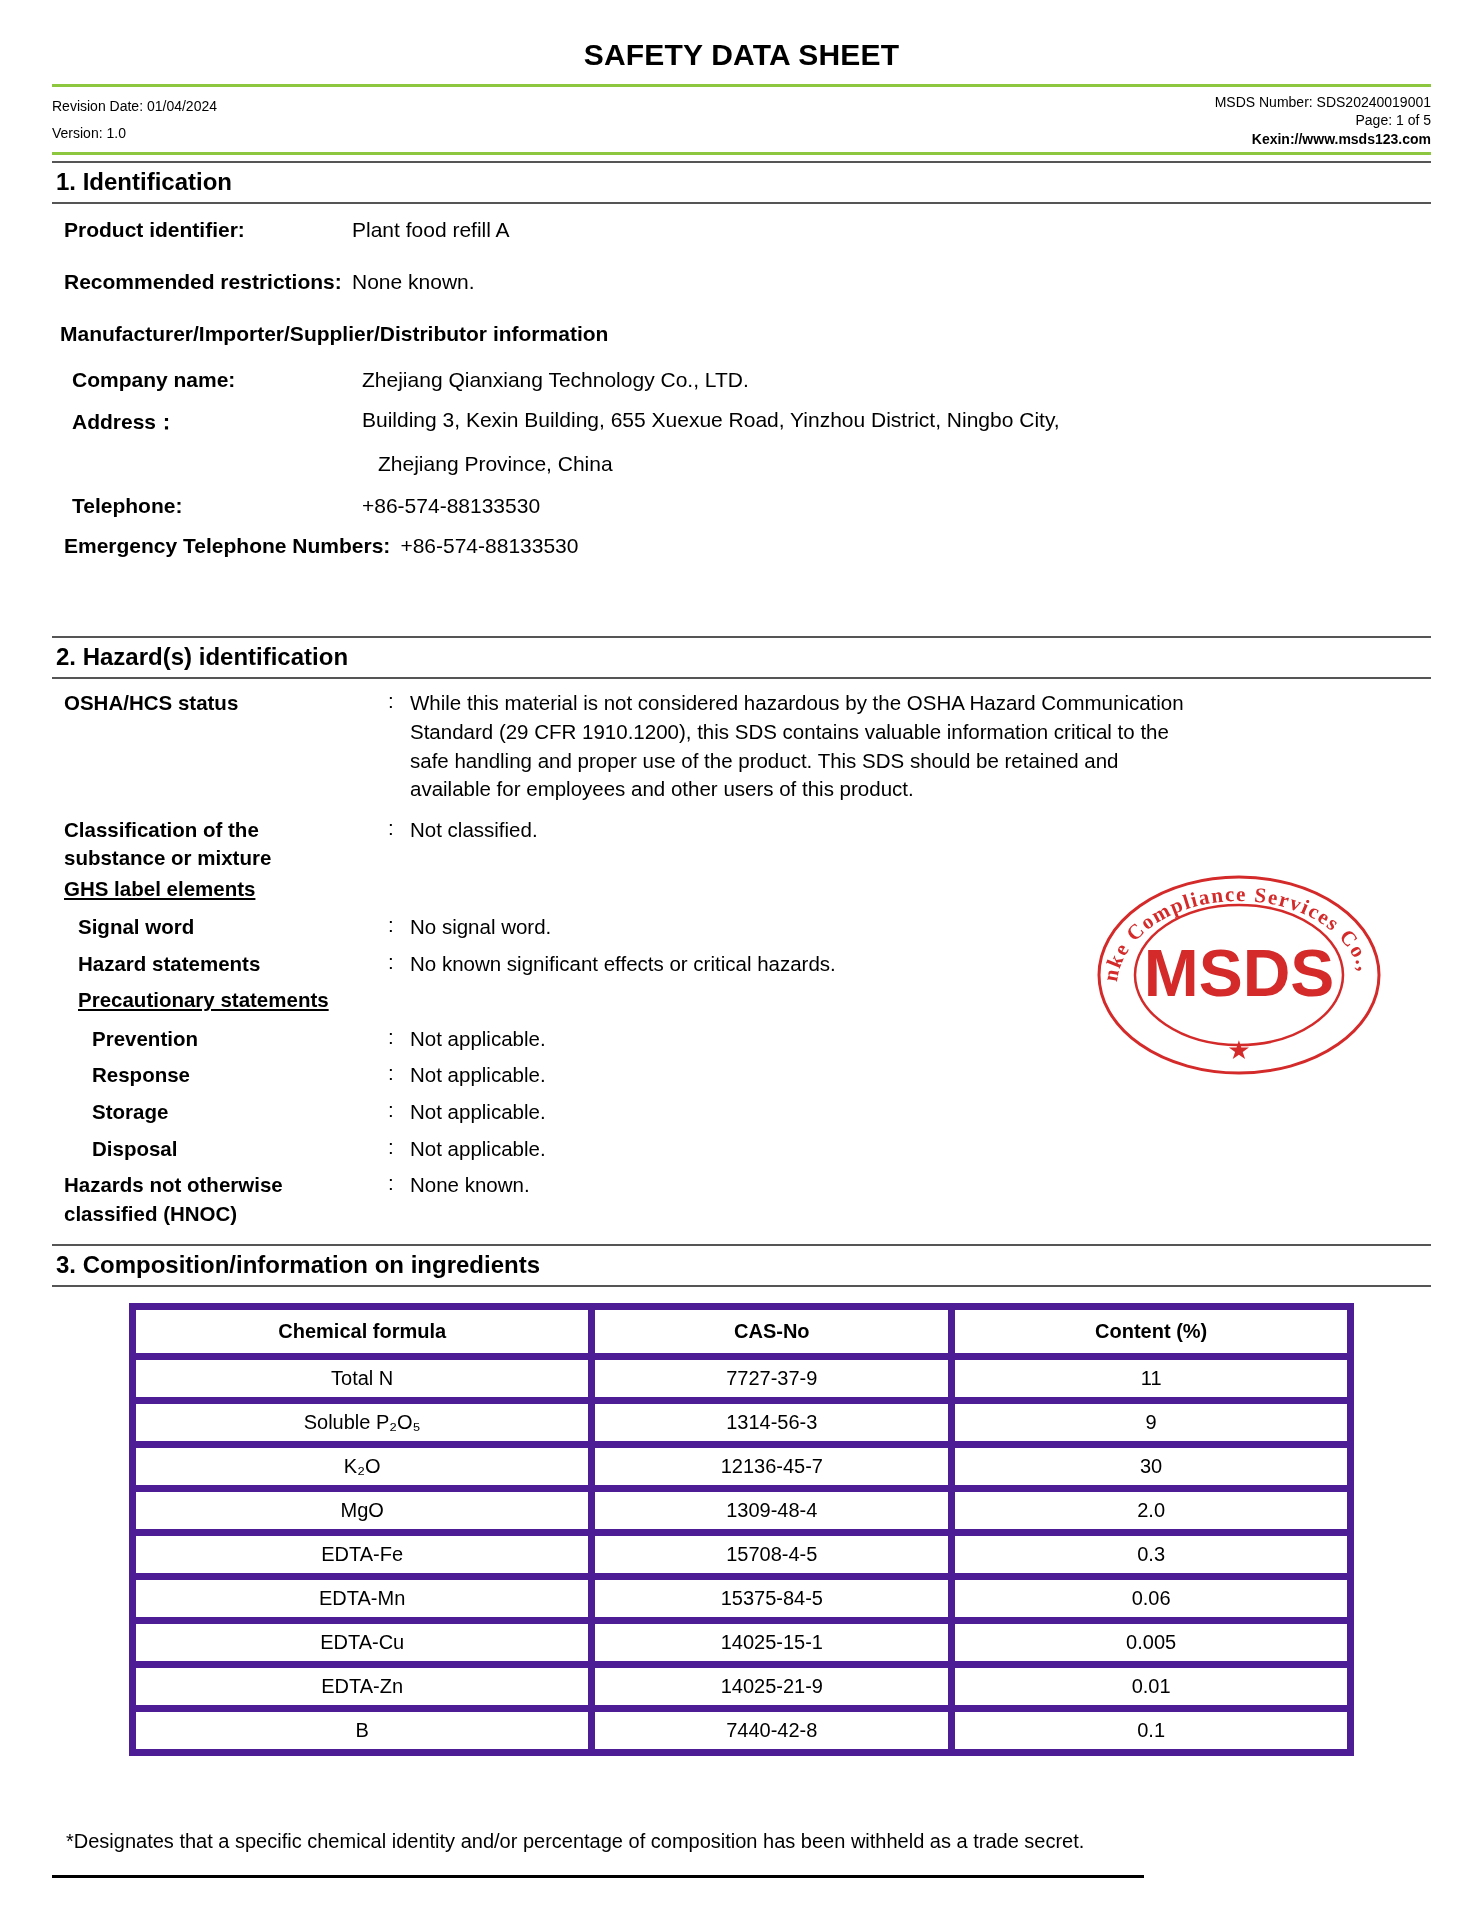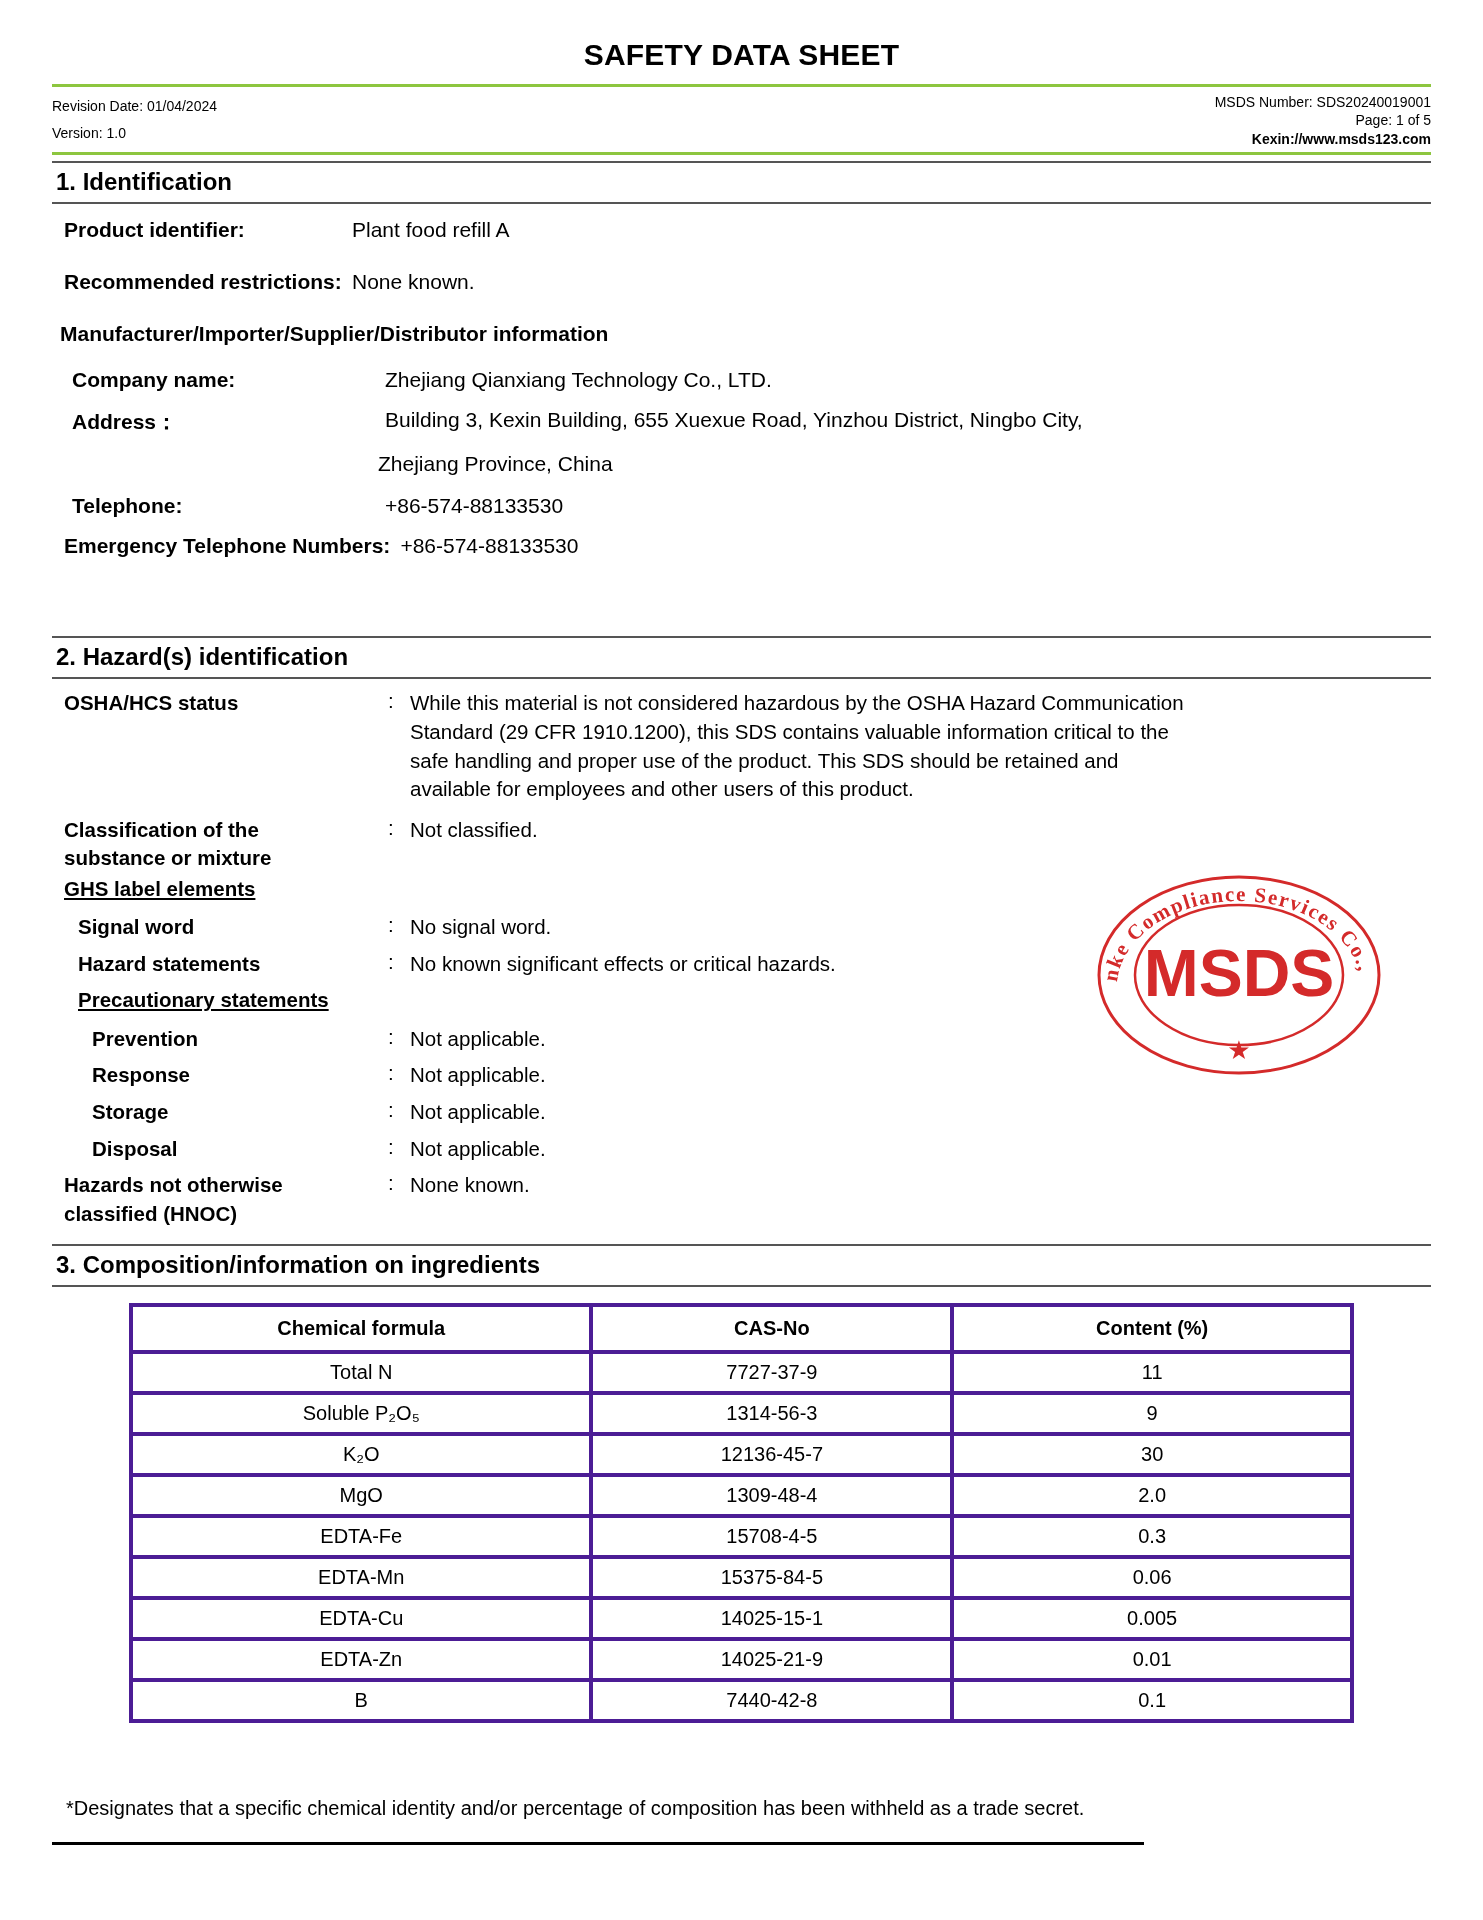--- a/index.html
+++ b/index.html
@@ -75,21 +75,20 @@
   .s1 .val { flex: 1 1 auto; }
   .s1 .mfg-head {
     font-weight: bold;
     padding-left: 8px;
     margin-bottom: 22px;
   }
   .s1 .sub {
     display: flex;
     align-items: flex-start;
     margin-bottom: 16px;
-    gap: 23px;
   }
   .s1 .sub .lbl2 {
     font-weight: bold;
     width: 306px;
     flex: 0 0 auto;
     padding-left: 20px;
   }
   .s1 .sub .val2 { flex: 1 1 auto; padding-left: 4px; }
   .s1 .addr2 { padding-left: 326px; margin-bottom: 18px; }
   .s1 .inline-row {
@@ -142,21 +141,21 @@
 
   
   .s3 { padding-top: 16px; }
   table.comp {
     border-collapse: collapse;
     width: 1225px;
     margin: 0 auto;
     font-size: 20px;
   }
   table.comp th, table.comp td {
-    border: 4px solid #4c1d95;
+    border: 7px solid #4c1d95;
     text-align: center;
     padding: 7px 4px;
     font-weight: normal;
   }
   table.comp thead th {
     font-weight: bold;
     padding: 10px 4px;
   }
   table.comp .col1 { width: 462px; }
   table.comp .col2 { width: 362px; }

